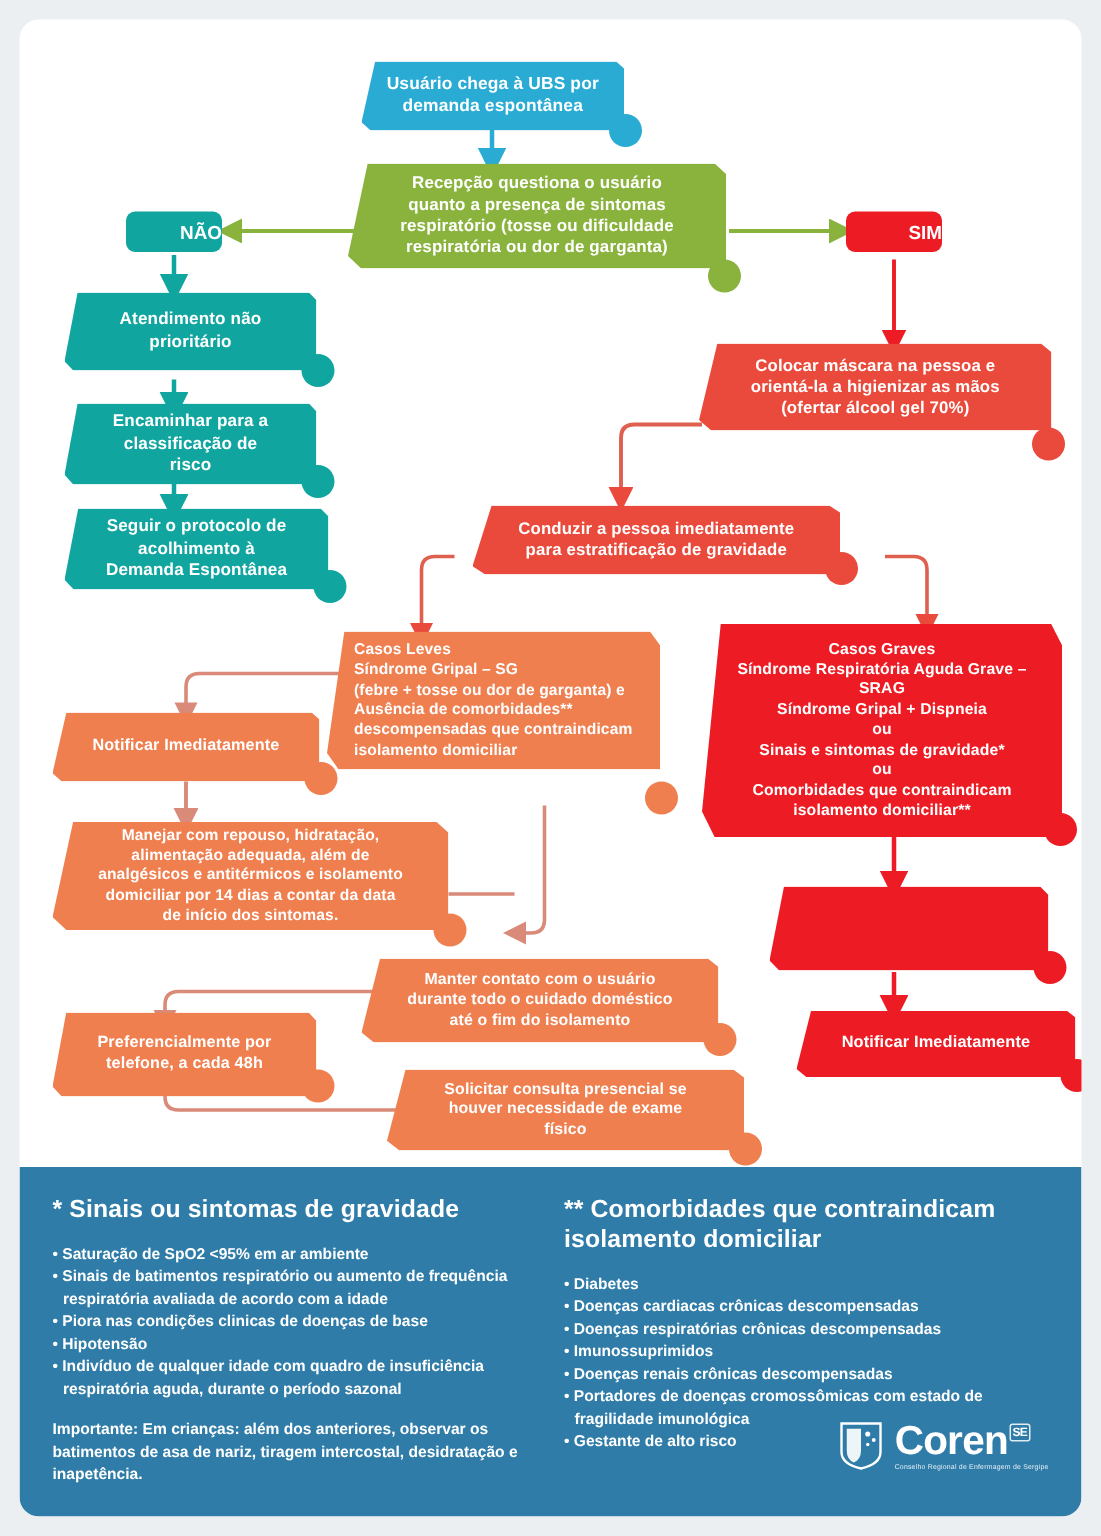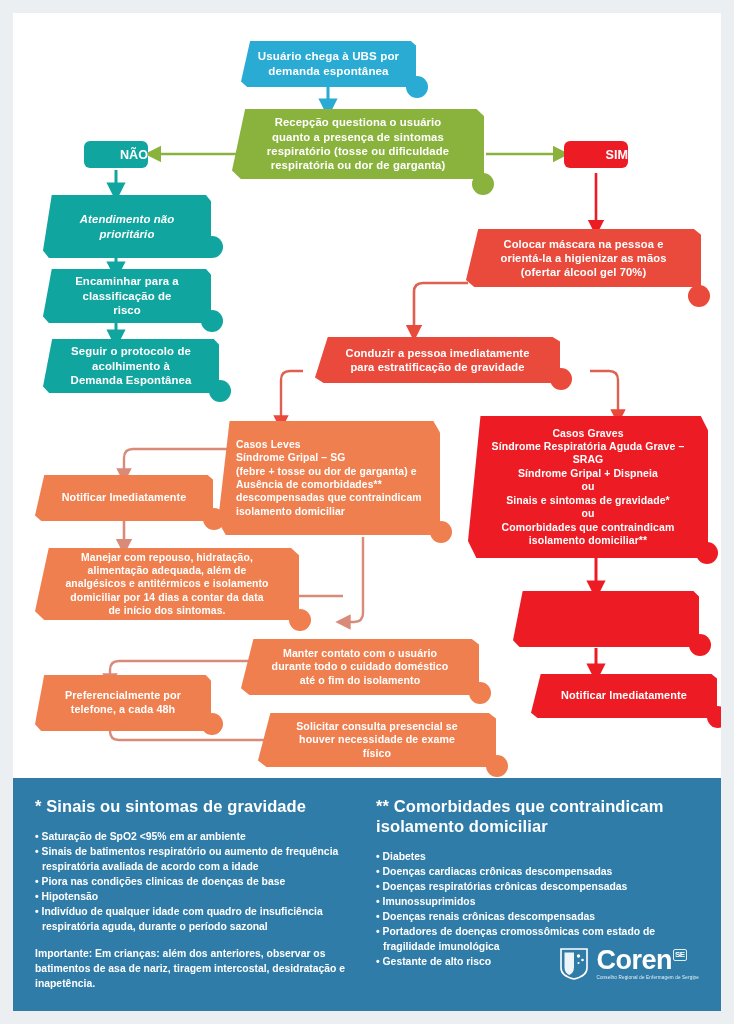--- a/index.html
+++ b/index.html
@@ -8,20 +8,21 @@
     width:734px;height:1024px;
     background:#eceff1;
     font-family:"Liberation Sans","DejaVu Sans",sans-serif;
     overflow:hidden;
   }
   #page{
     position:absolute;left:13px;top:13px;
     width:708px;height:998px;
     background:#ffffff;
     overflow:hidden;
+    border-radius:13px;
   }
   
   #flow{position:absolute;left:0;top:0;width:708px;height:765px;}
   #svg-connectors{position:absolute;left:0;top:0;width:708px;height:765px;pointer-events:none;}
 
   .node{
     position:absolute;
     box-sizing:border-box;
     color:#ffffff;
     font-weight:bold;
@@ -197,21 +198,21 @@
     </div>
     <div class="dot d-green" style="left:459px;top:160px;"></div>
 
     <div class="badge d-teal" style="left:71px;top:128px;width:64px;height:27px;font-size:12.6px;">
       <span>NÃO</span>
     </div>
     <div class="badge d-crimson" style="left:551px;top:128px;width:64px;height:27px;font-size:12.6px;">
       <span>SIM</span>
     </div>
 
-    <div class="node c-teal" style="left:30px;top:182px;width:168px;height:63px;font-size:11.4px;font-style:italic;">
+    <div class="node c-teal" style="left:30px;top:182px;width:168px;height:52px;font-size:11.4px;">
       <span class="shape"></span>
       <span class="txt">Atendimento não<br>prioritário</span>
     </div>
     <div class="dot d-teal" style="left:188px;top:223px;"></div>
 
     <div class="node c-teal" style="left:30px;top:256px;width:168px;height:54px;font-size:11.4px;">
       <span class="shape"></span>
       <span class="txt">Encaminhar para a<br>classificação de<br>risco</span>
     </div>
     <div class="dot d-teal" style="left:188px;top:297px;"></div>
@@ -227,21 +228,21 @@
       <span class="txt">Colocar máscara na pessoa e<br>orientá-la a higienizar as mãos<br>(ofertar álcool gel 70%)</span>
     </div>
     <div class="dot d-red" style="left:675px;top:272px;"></div>
 
     <div class="node c-red" style="left:302px;top:324px;width:245px;height:46px;font-size:11.2px;">
       <span class="shape"></span>
       <span class="txt">Conduzir a pessoa imediatamente<br>para estratificação de gravidade</span>
     </div>
     <div class="dot d-red" style="left:537px;top:355px;"></div>
 
-    <div class="node c-salmon left-align" style="left:205px;top:408px;width:222px;height:114px;font-size:10.4px;">
+    <div class="node c-salmon left-align" style="left:205px;top:408px;width:222px;height:92px;font-size:10.4px;">
       <span class="shape"></span>
       <span class="txt">Casos Leves<br>Síndrome Gripal – SG<br>(febre + tosse ou dor de garganta) e<br>Ausência de comorbidades**<br>descompensadas que contraindicam<br>isolamento domiciliar</span>
     </div>
     <div class="dot d-salmon" style="left:417px;top:508px;"></div>
 
     <div class="node c-crimson" style="left:455px;top:403px;width:240px;height:142px;font-size:10.5px;">
       <span class="shape"></span>
       <span class="txt">Casos Graves<br>Síndrome Respiratória Aguda Grave –<br>SRAG<br>Síndrome Gripal + Dispneia<br>ou<br>Sinais e sintomas de gravidade*<br>ou<br>Comorbidades que contraindicam<br>isolamento domiciliar**</span>
     </div>
     <div class="dot d-crimson" style="left:683px;top:529px;"></div>

